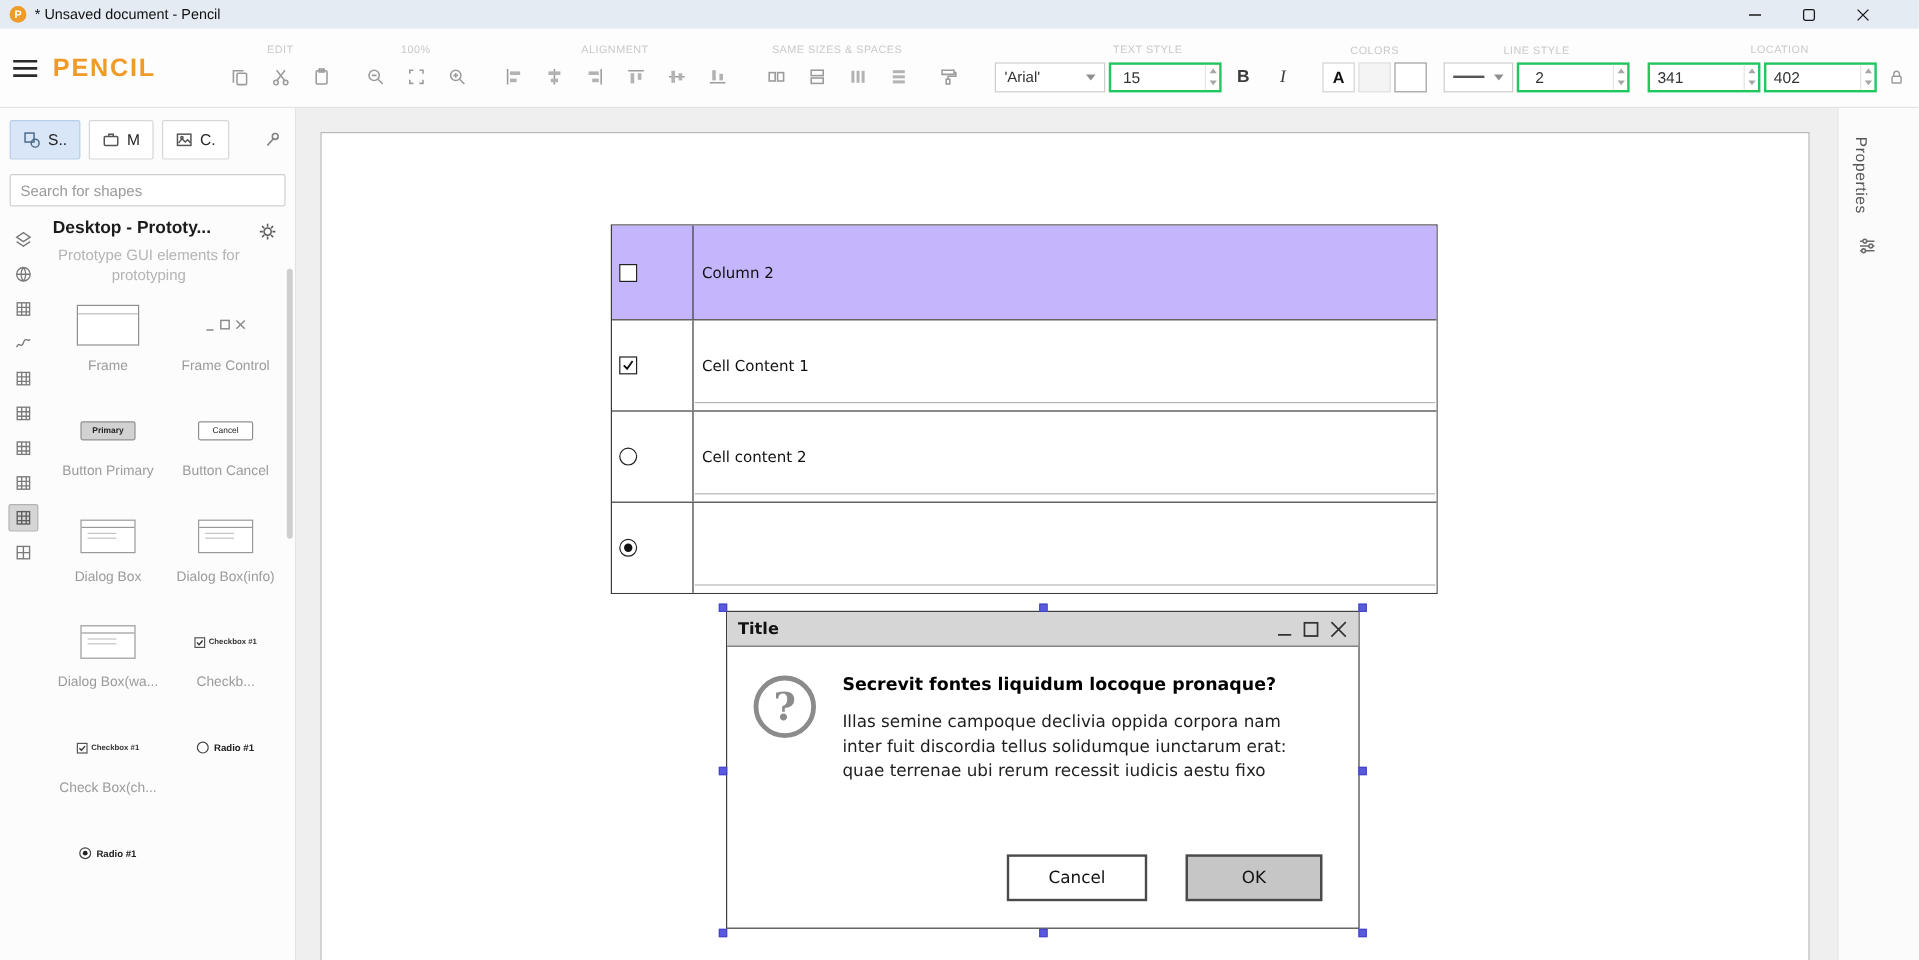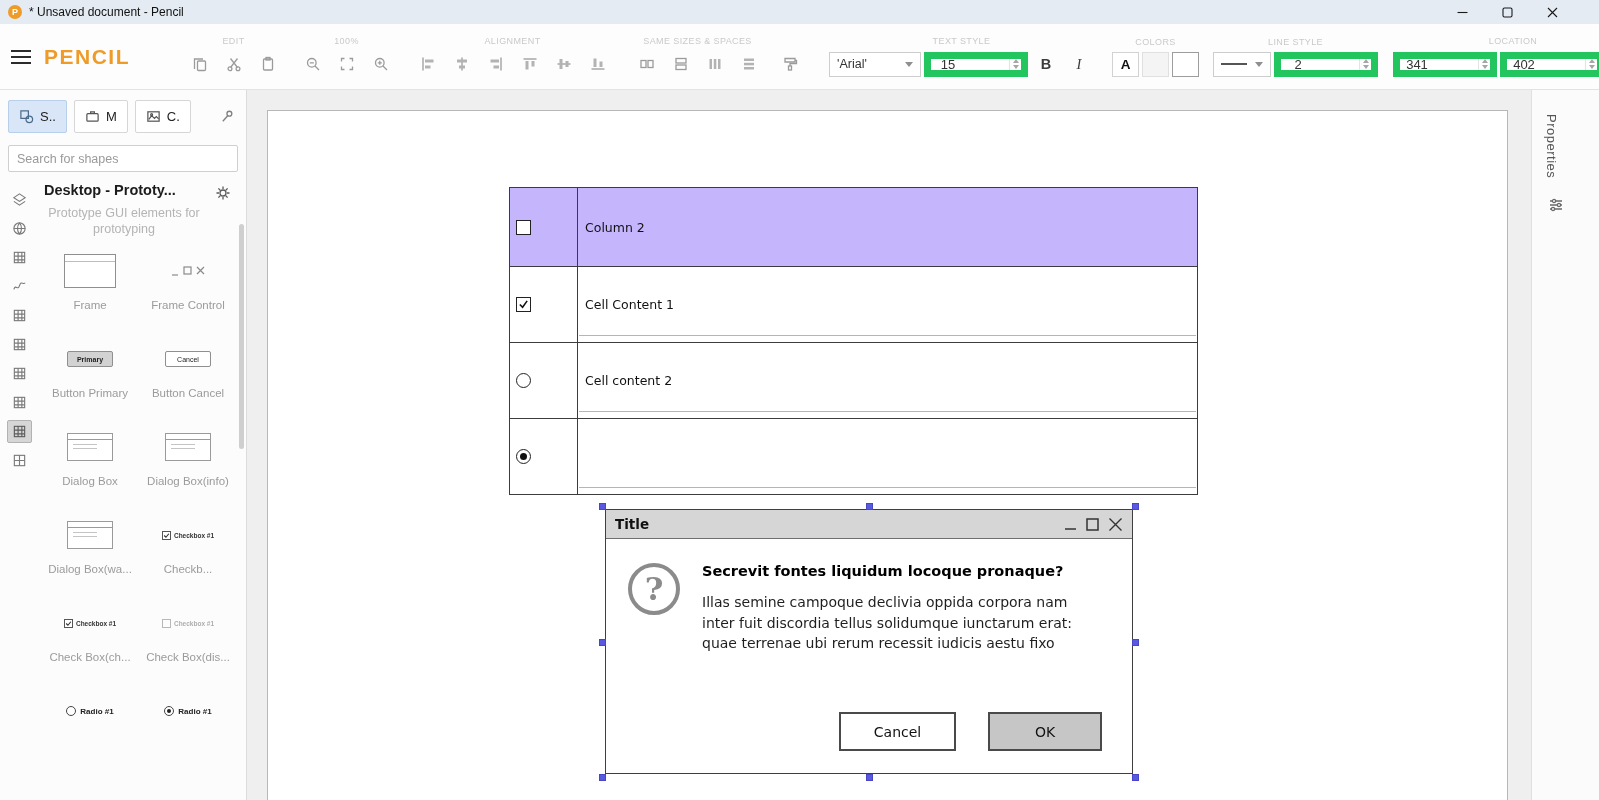--- a/index.html
+++ b/index.html
@@ -14,21 +14,21 @@
   .win-btn { width:45px; display:flex; align-items:center; justify-content:center; }
 
   
   .toolbar { height:66px; background:#fdfdfd; border-bottom:1px solid #e3e3e3; display:flex; align-items:center; padding:0 10px; flex:0 0 auto; }
   .hamburger { width:46px; height:40px; display:flex; align-items:center; justify-content:center; }
   .brand { color:#ef9b28; font-size:21px; font-weight:bold; letter-spacing:1.5px; margin:0 10px 0 12px; }
   .tb-group { display:flex; flex-direction:column; align-items:center; }
   .tb-group-label { font-size:9px; color:#c9c9c9; letter-spacing:.4px; height:12px; margin-bottom:3px; white-space:nowrap; }
   .tb-row { display:flex; align-items:center; gap:3px; }
   .icon-btn { width:31px; height:26px; display:flex; align-items:center; justify-content:center; border-radius:2px; background:transparent; border:0; }
-  .spin { display:flex; border:7px solid #22c55e; background:#fff; height:25px;gap:44px; }
+  .spin { display:flex; border:2px solid #22c55e; background:#fff; height:25px;gap:44px; }
   .spin input { width:34px; border:none; font-size:13px; text-align:center; color:#333; font-family:inherit; outline:none; background:transparent; }
   .spin .arrows { width:12px; display:flex; flex-direction:column; border-left:1px solid #e4e4e4; }
   .spin .arrows i { flex:1; display:flex; align-items:center; justify-content:center; }
   .tri-up { width:0; height:0; border-left:3px solid transparent; border-right:3px solid transparent; border-bottom:4px solid #a6a6a6; }
   .tri-dn { width:0; height:0; border-left:3px solid transparent; border-right:3px solid transparent; border-top:4px solid #a6a6a6; }
   .selectbox { border:1px solid #cdcdcd; background:#fff; height:25px; display:flex; align-items:center; padding:0 7px; font-size:12.5px; color:#333; gap:8px; }
   .selectbox .chev { width:0; height:0; border-left:4px solid transparent; border-right:4px solid transparent; border-top:5px solid #8f8f8f; margin-left:auto; }
   .txt-btn { width:30px; height:26px; display:flex; align-items:center; justify-content:center; font-size:14.5px; color:#3c3c3c; background:transparent; border:0; }
   .color-btn { width:27px; height:25px; border:1px solid #d2d2d2; background:#fff; display:flex; align-items:center; justify-content:center; font-size:13.5px; color:#111; font-weight:bold; }
   .swatch-empty { background:#f4f4f4; border-color:#e0e0e0; }
@@ -596,29 +596,20 @@
                         <path d="M2 6l3 3 5-6" stroke="#333" stroke-width="2" fill="none"></path>
                       </svg>
                     </span>
                   <span class="cb-text">Checkbox #1</span>
                 </div>
               </div>
               <div class="shape-label">Check Box(ch...</div>
             </div>
             <div class="shape-item">
               <div class="thumb">
-                <div class="cb-thumb cb-disabled">
-                  <span class="cb-box"></span>
-                  <span class="cb-text">Checkbox #1</span>
-                </div>
-              </div>
-              <div class="shape-label">Check Box(dis...</div>
-            </div>
-            <div class="shape-item">
-              <div class="thumb">
                 <div class="radio-thumb">
                   <span class="radio-circ"></span>
                   <span class="radio-text">Radio #1</span>
                 </div>
               </div>
               <div class="shape-label"></div>
             </div>
             <div class="shape-item">
               <div class="thumb">
                 <div class="radio-thumb">

